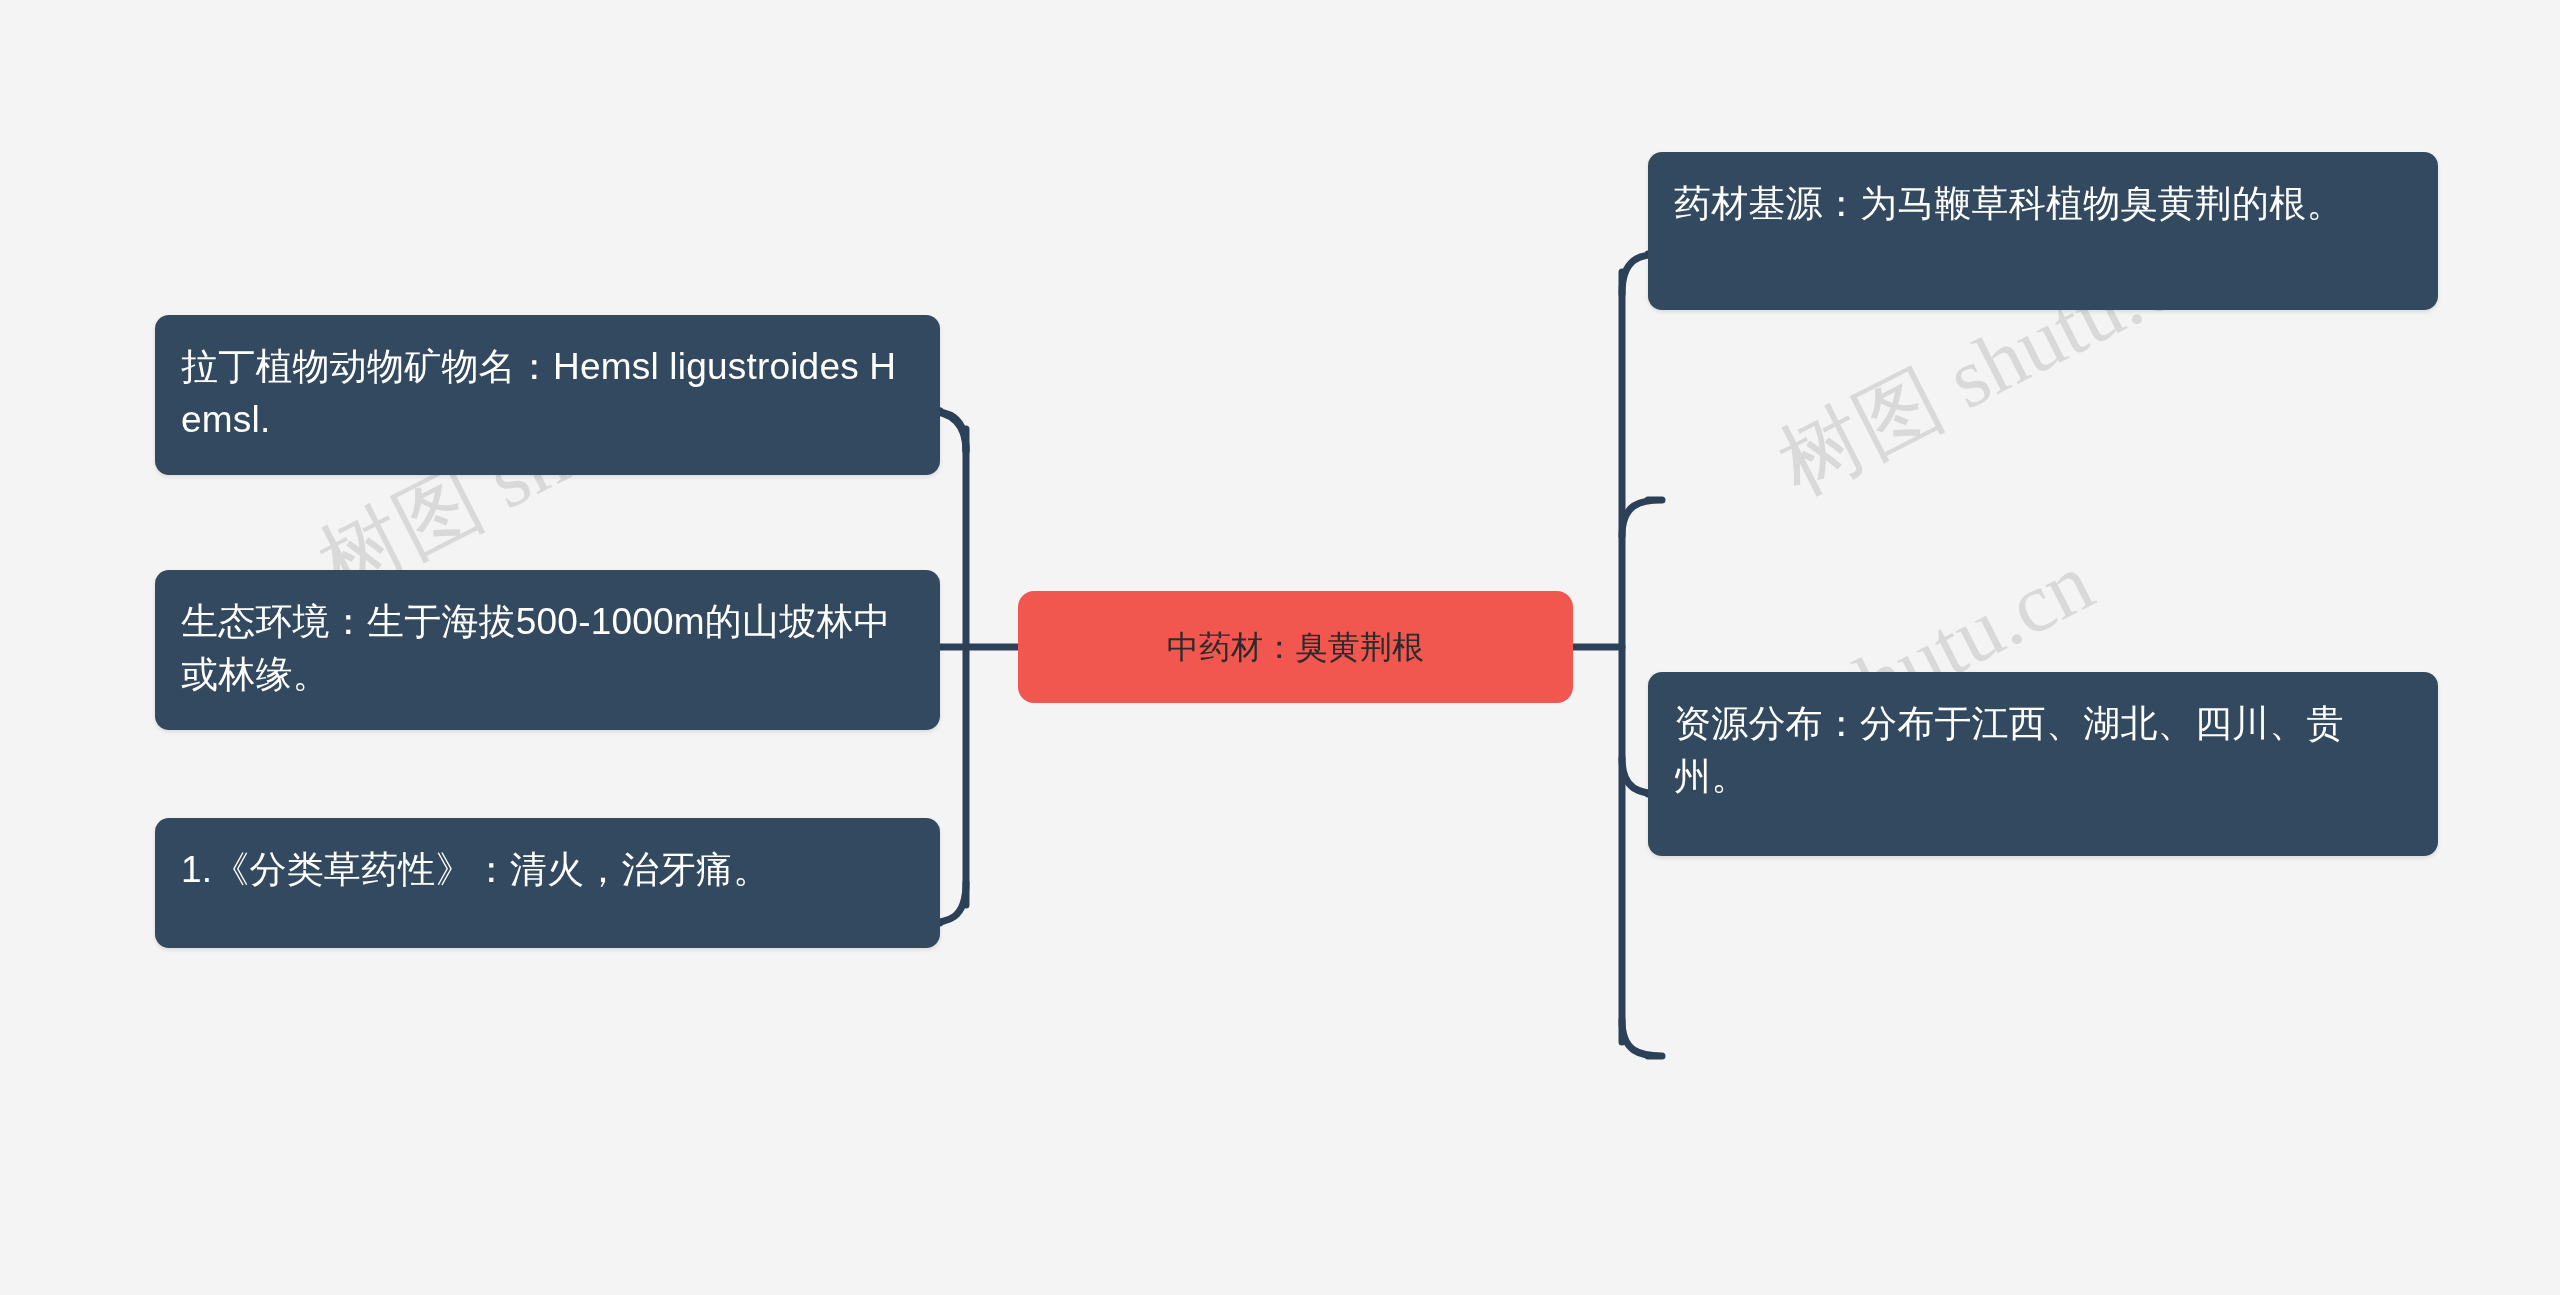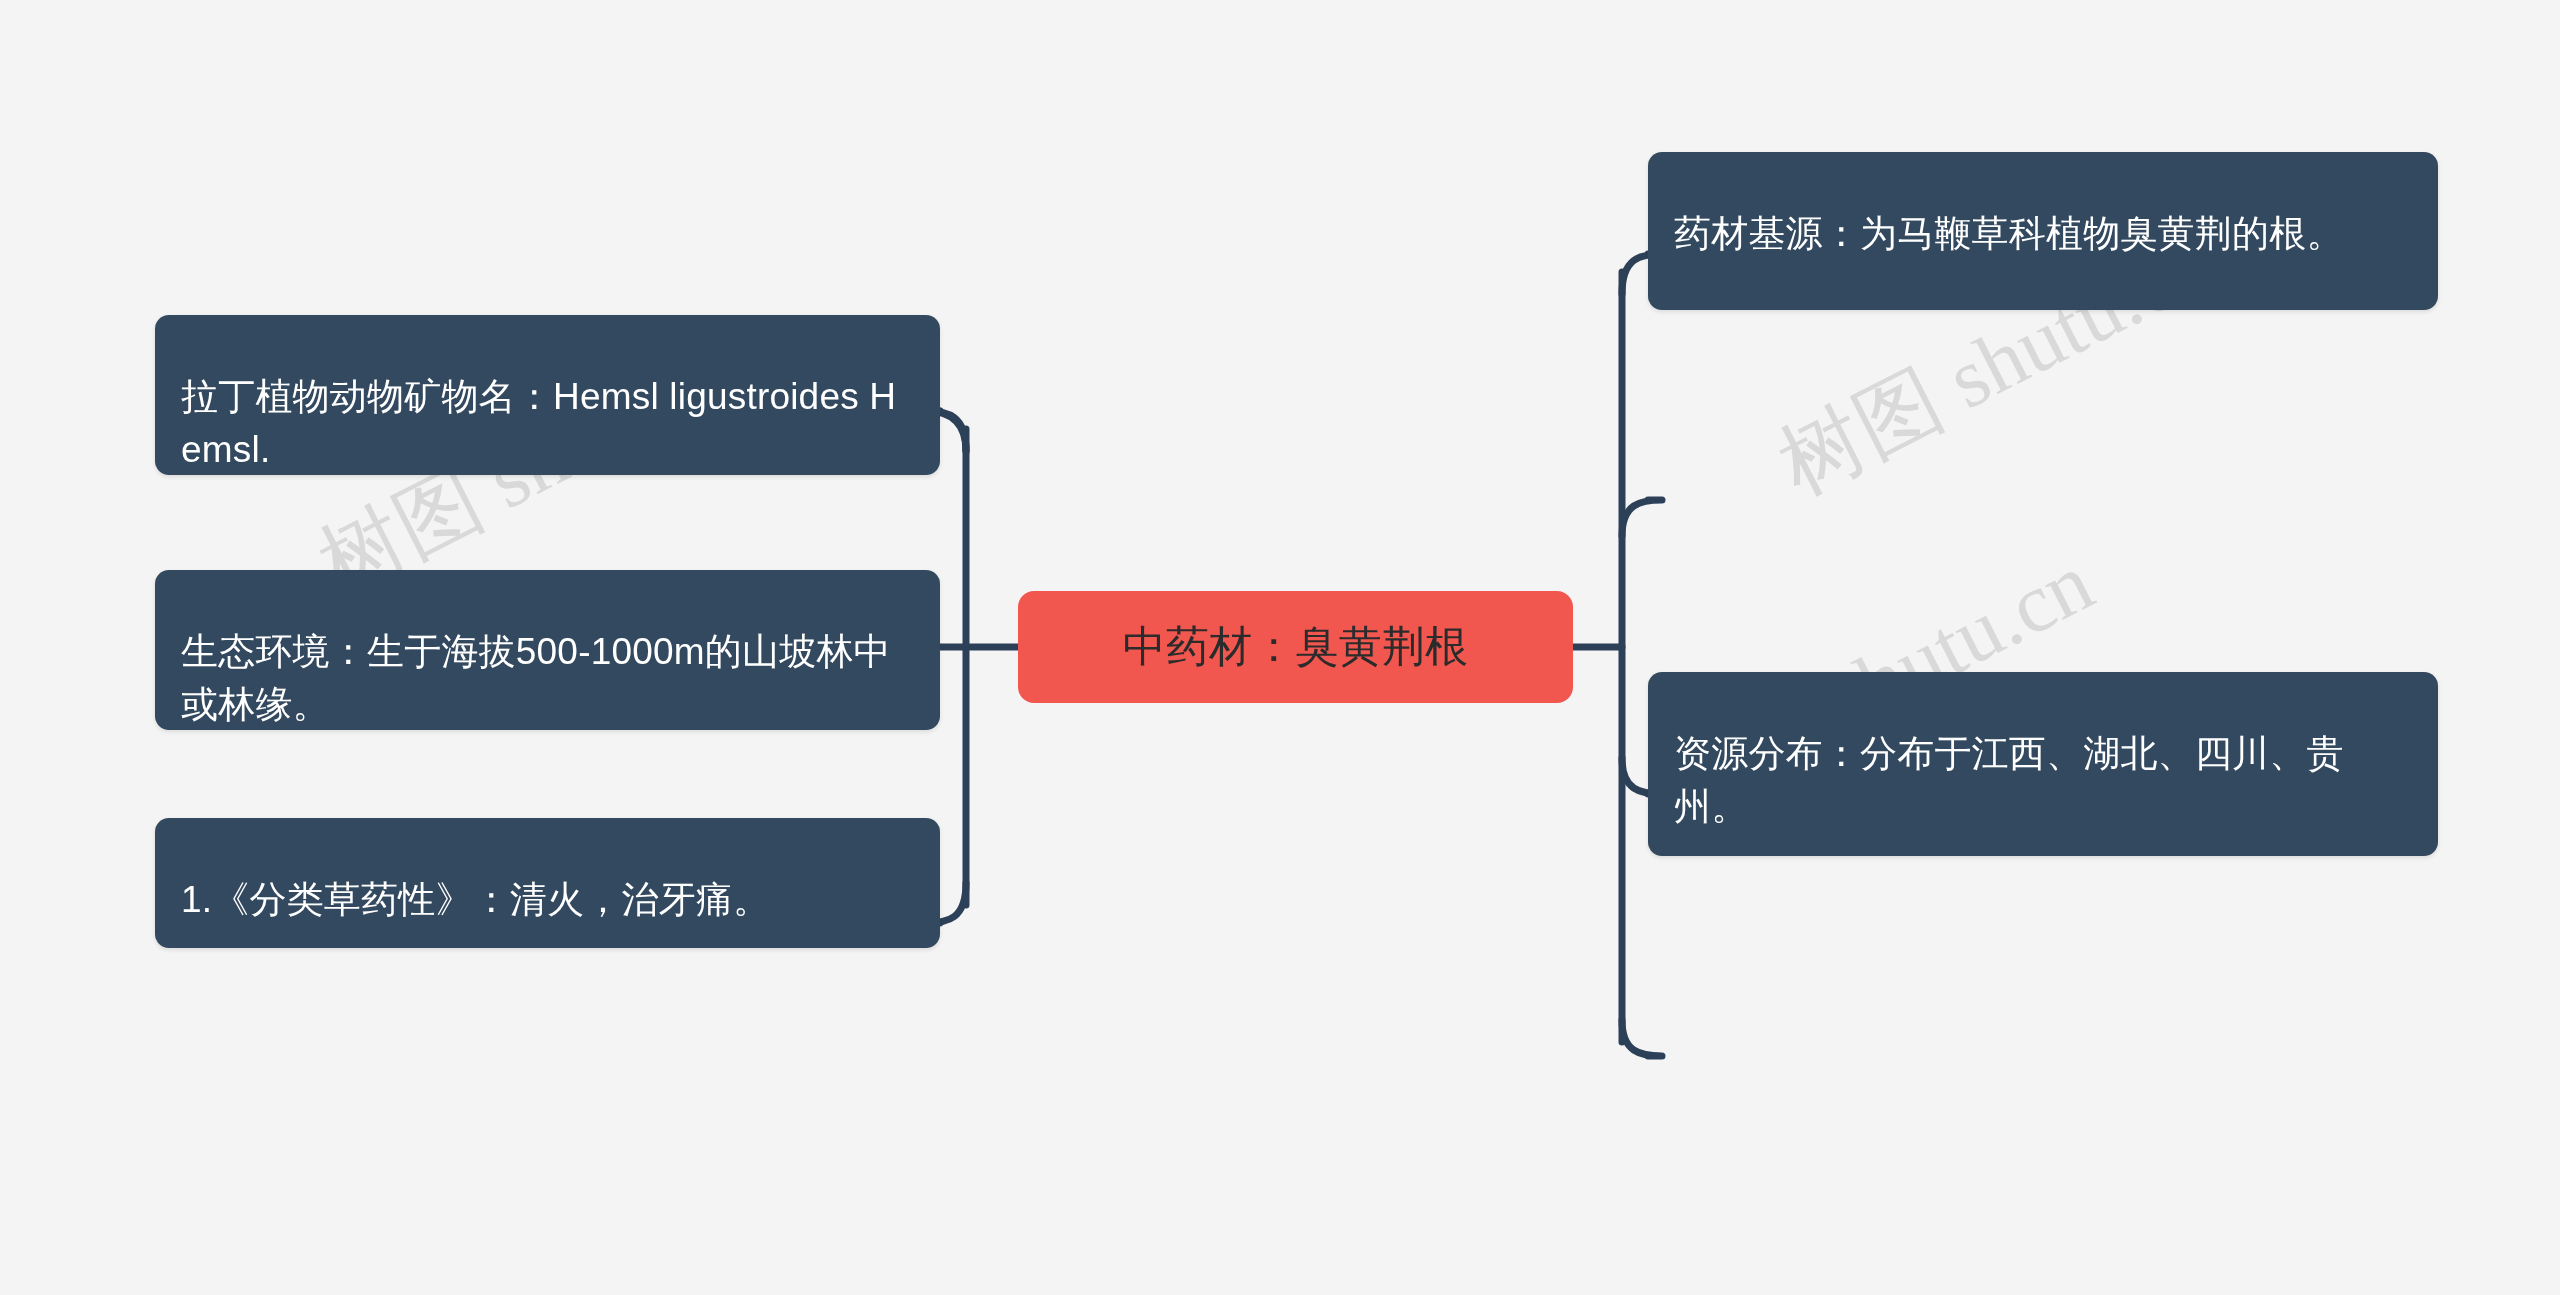--- a/index.html
+++ b/index.html
@@ -65,33 +65,32 @@
     word-break: break-all;
   }
 
   .node.branch {
     background: #33495f;
     box-shadow: 0 2px 4px rgba(0,0,0,0.10);
   }
   .node.branch .txt {
     color: #ffffff;
     padding: 26px 24px 26px 26px;
-    margin-top: 30px;
   }
 
   .node.root {
     background: #f1564f;
     border-radius: 16px;
     display: flex;
     align-items: center;
     justify-content: center;
   }
   .node.root .txt {
     color: #2b2b2b;
-    font-size: 43px;
+    font-size: 32px;
     line-height: 1.25;
     white-space: nowrap;
     padding: 0;
   }
 
   
   #node-latin    { left: 155px; top: 315px;  width: 785px; height: 160px; }
   #node-ecology  { left: 155px; top: 570px;  width: 785px; height: 160px; }
   #node-usage1   { left: 155px; top: 818px;  width: 785px; height: 130px; }
 

